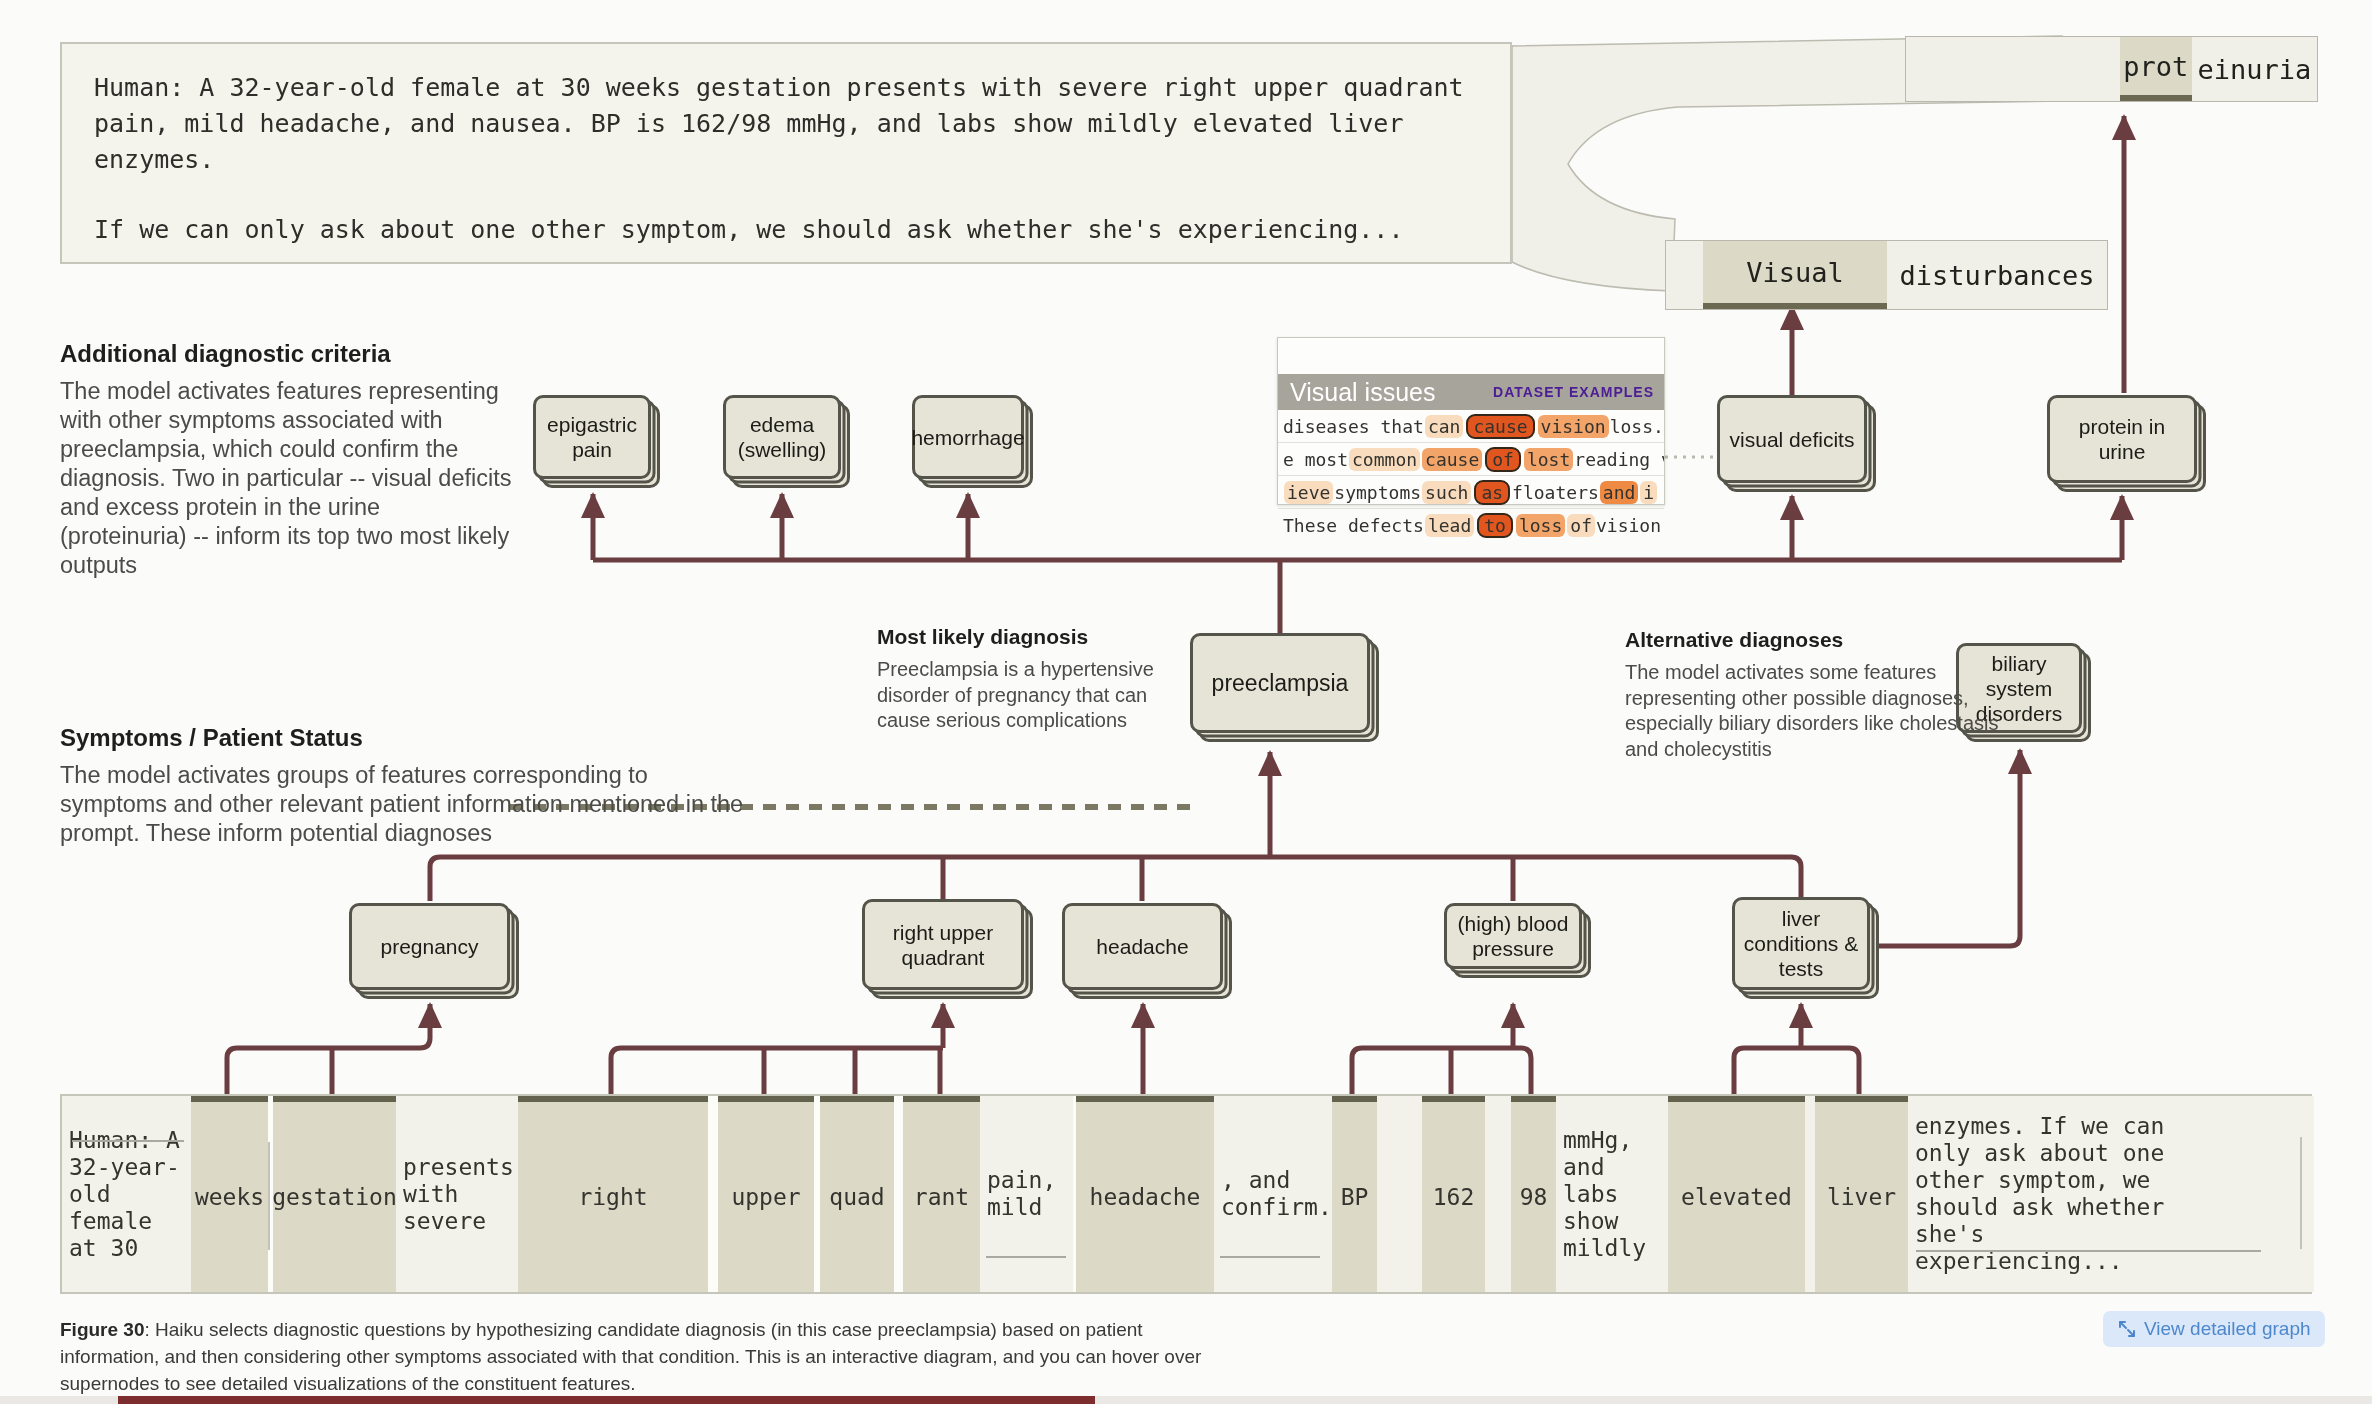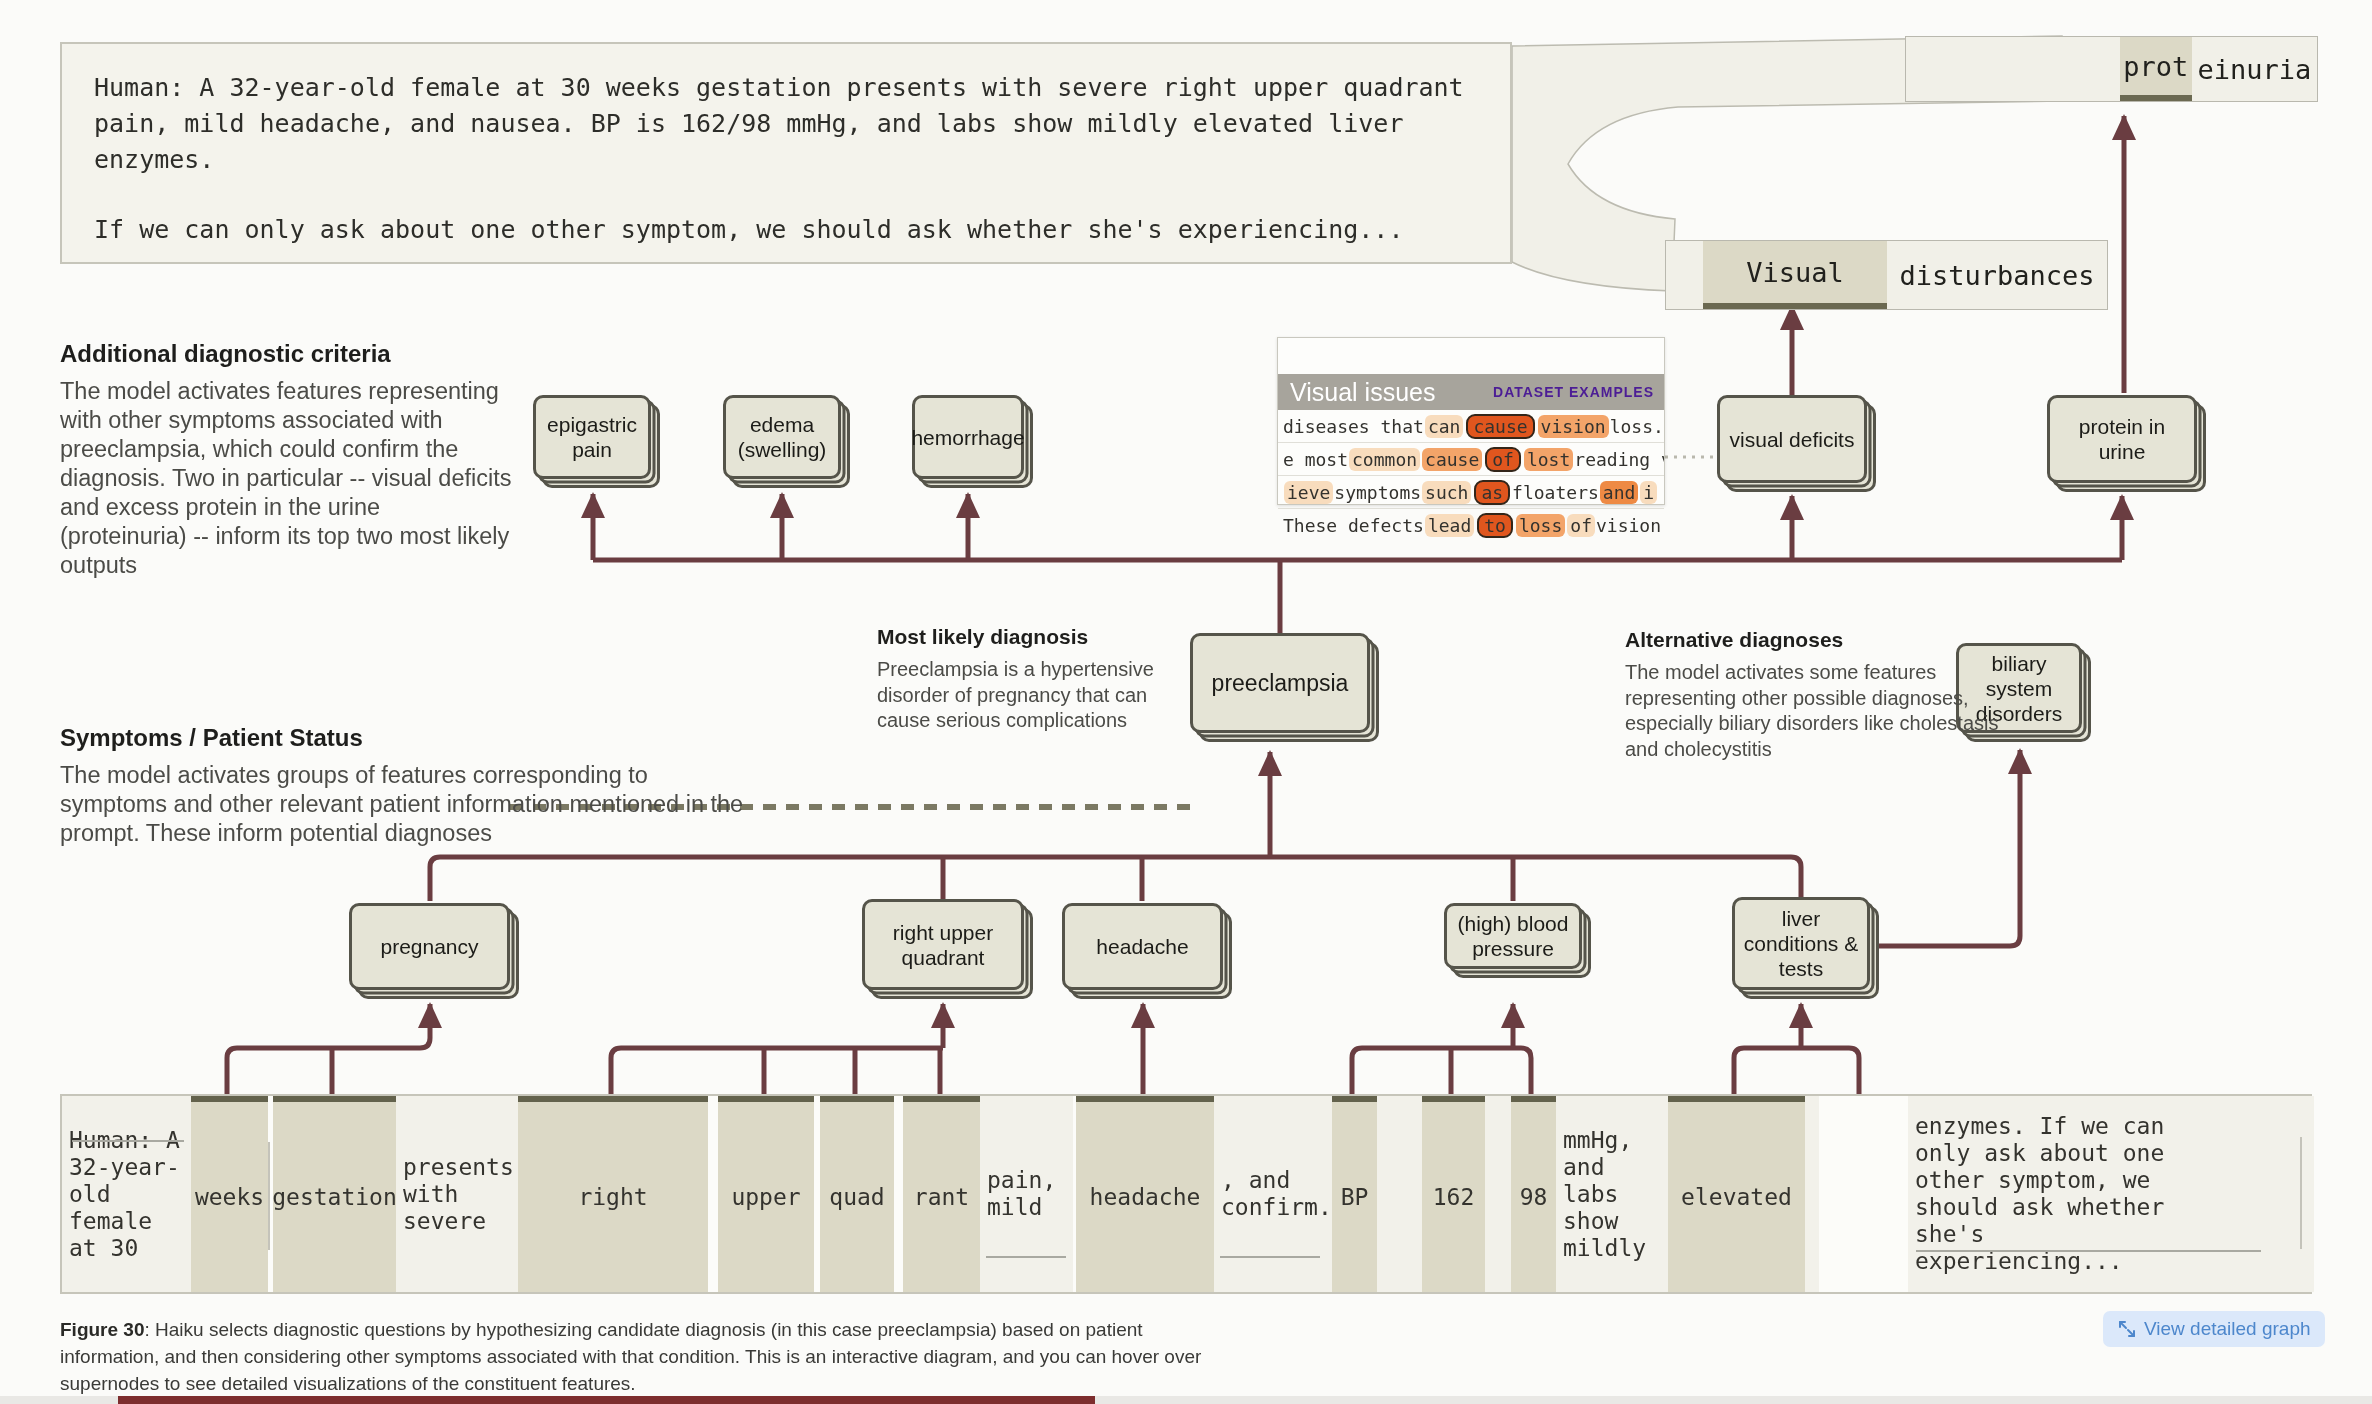--- a/index.html
+++ b/index.html
@@ -278,20 +278,21 @@
     <div class="tcell hl" style="left:1014px; width:138px;">headache</div>
     <div class="tcell" style="left:1152px; width:118px;">, and confirm.</div>
     <div class="tcell hl" style="left:1270px; width:45px;">BP</div>
     <div class="tcell" style="left:1315px; width:45px;"></div>
     <div class="tcell hl" style="left:1360px; width:63px;">162</div>
     <div class="tcell" style="left:1423px; width:26px;"></div>
     <div class="tcell hl" style="left:1449px; width:45px;">98</div>
     <div class="tcell" style="left:1494px; width:112px;">mmHg, and labs show mildly</div>
     <div class="tcell hl" style="left:1606px; width:137px;">elevated</div>
     <div class="tcell" style="left:1743px; width:10px;"></div>
+    <div class="tcell hl" style="left:1753px; width:93px;">liver</div>
     <div class="tcell tail" style="left:1846px; width:406px;">enzymes. If we can only ask about one other symptom, we should ask whether she's experiencing...</div>
   </div>
 
   <div class="hairline" style="left:72px; top:1140px; width:112px; height:2px;"></div>
   <div class="hairline" style="left:986px; top:1256px; width:80px; height:2px;"></div>
   <div class="hairline" style="left:1220px; top:1256px; width:100px; height:2px;"></div>
   <div class="hairline" style="left:1916px; top:1250px; width:345px; height:2px;"></div>
   <div class="hairline" style="left:268px; top:1142px; width:2px; height:108px; background:#c4c3ba;"></div>
   <div class="hairline" style="left:2300px; top:1137px; width:2px; height:112px; background:#c4c3ba;"></div>
 

